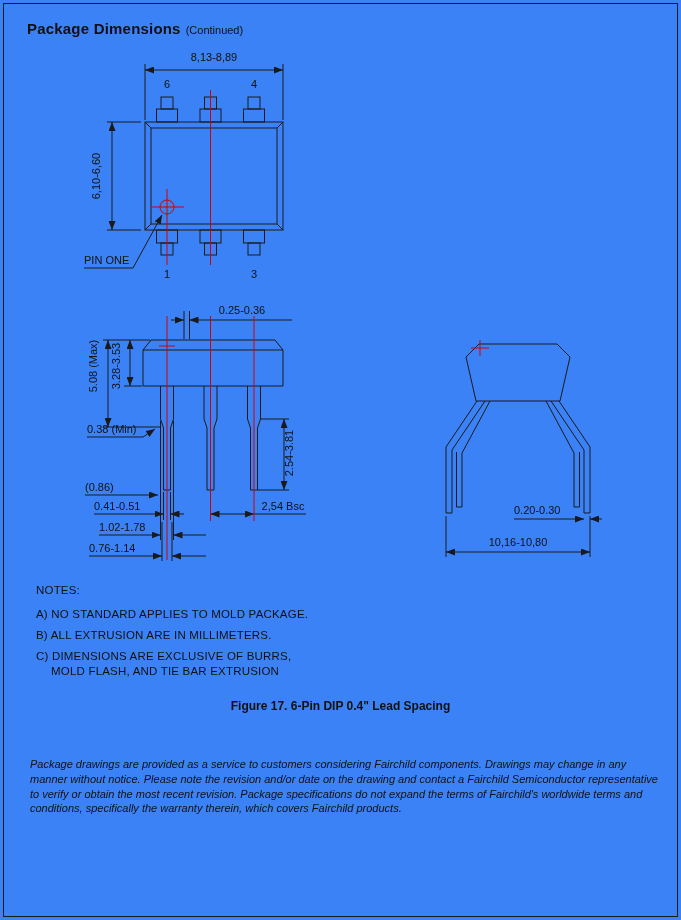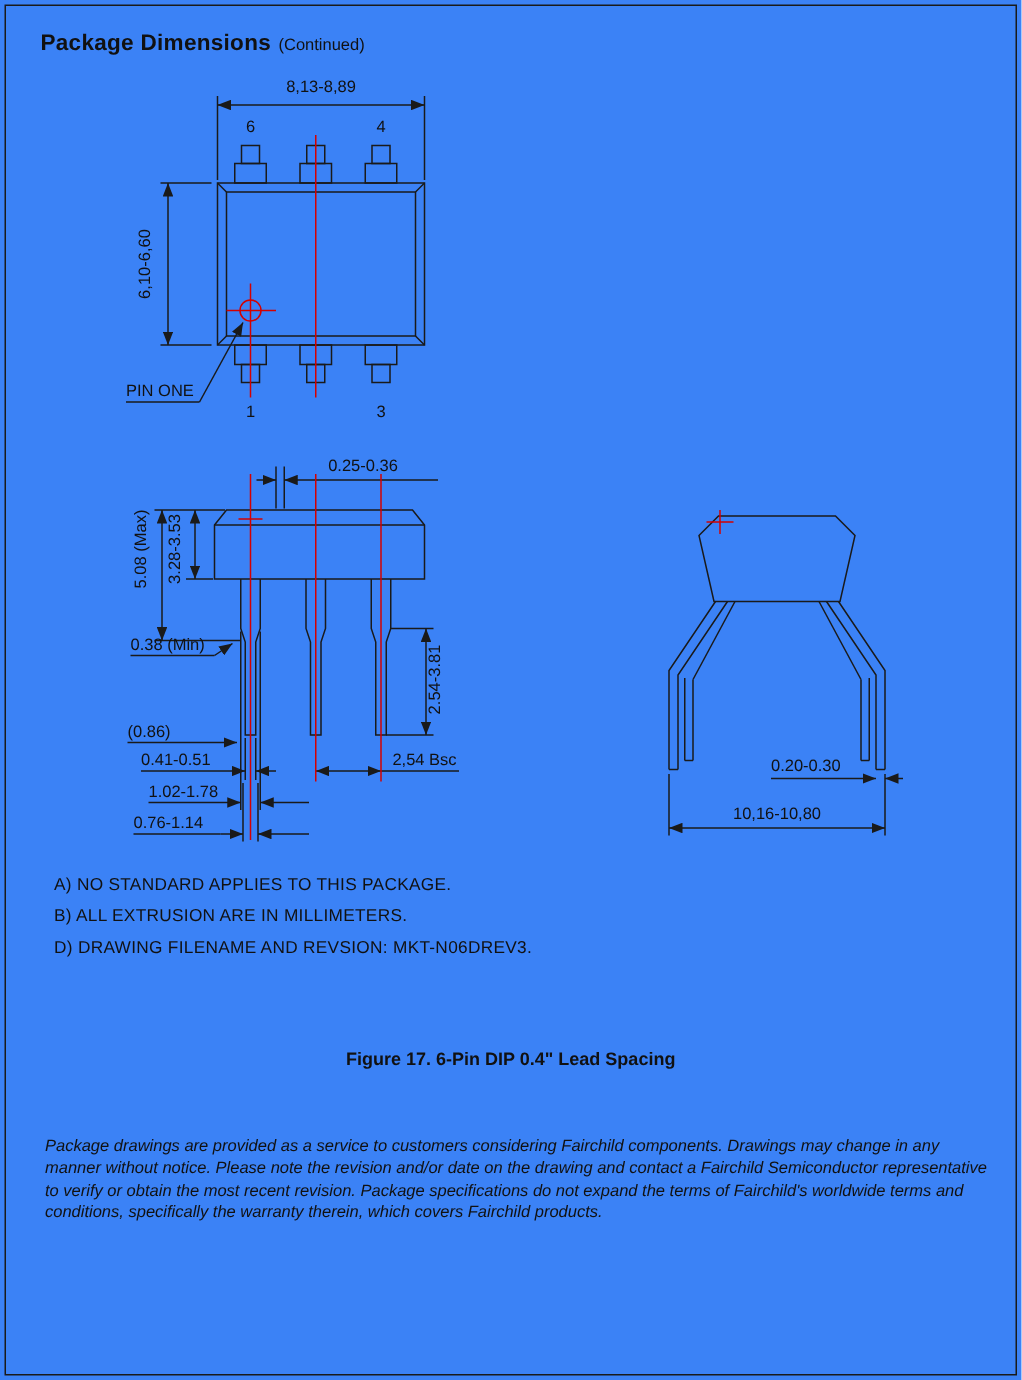--- a/index.html
+++ b/index.html
@@ -206,21 +206,23 @@
         <line x1="480" y1="340" x2="480" y2="356"></line>
       </g>
       <g>
         <text x="514" y="514">0.20-0.30</text>
         <text x="518" y="546" text-anchor="middle">10,16-10,80</text>
       </g>
     </g>
   </svg>
 
   <div class="notes">
-    <div class="ni">A) NO STANDARD APPLIES TO THIS PACKAGE.</div>
+    <div class="nh">NOTES:</div>
+    <div class="ni">A) NO STANDARD APPLIES TO MOLD PACKAGE.</div>
     <div class="ni">B) ALL EXTRUSION ARE IN MILLIMETERS.</div>
-    <div>D) DRAWING FILENAME AND REVSION: MKT-N06DREV3.</div>
+    <div>C) DIMENSIONS ARE EXCLUSIVE OF BURRS,</div>
+    <div class="ni2">MOLD FLASH, AND TIE BAR EXTRUSION</div>
   </div>
 
   <div class="caption">Figure 17. 6-Pin DIP 0.4" Lead Spacing</div>
 
   <div class="disclaimer">Package drawings are provided as a service to customers considering Fairchild components. Drawings may change in any manner without notice. Please note the revision and/or date on the drawing and contact a Fairchild Semiconductor representative to verify or obtain the most recent revision. Package specifications do not expand the terms of Fairchild's worldwide terms and conditions, specifically the warranty therein, which covers Fairchild products.</div>
 </div>
 
 </body></html>

